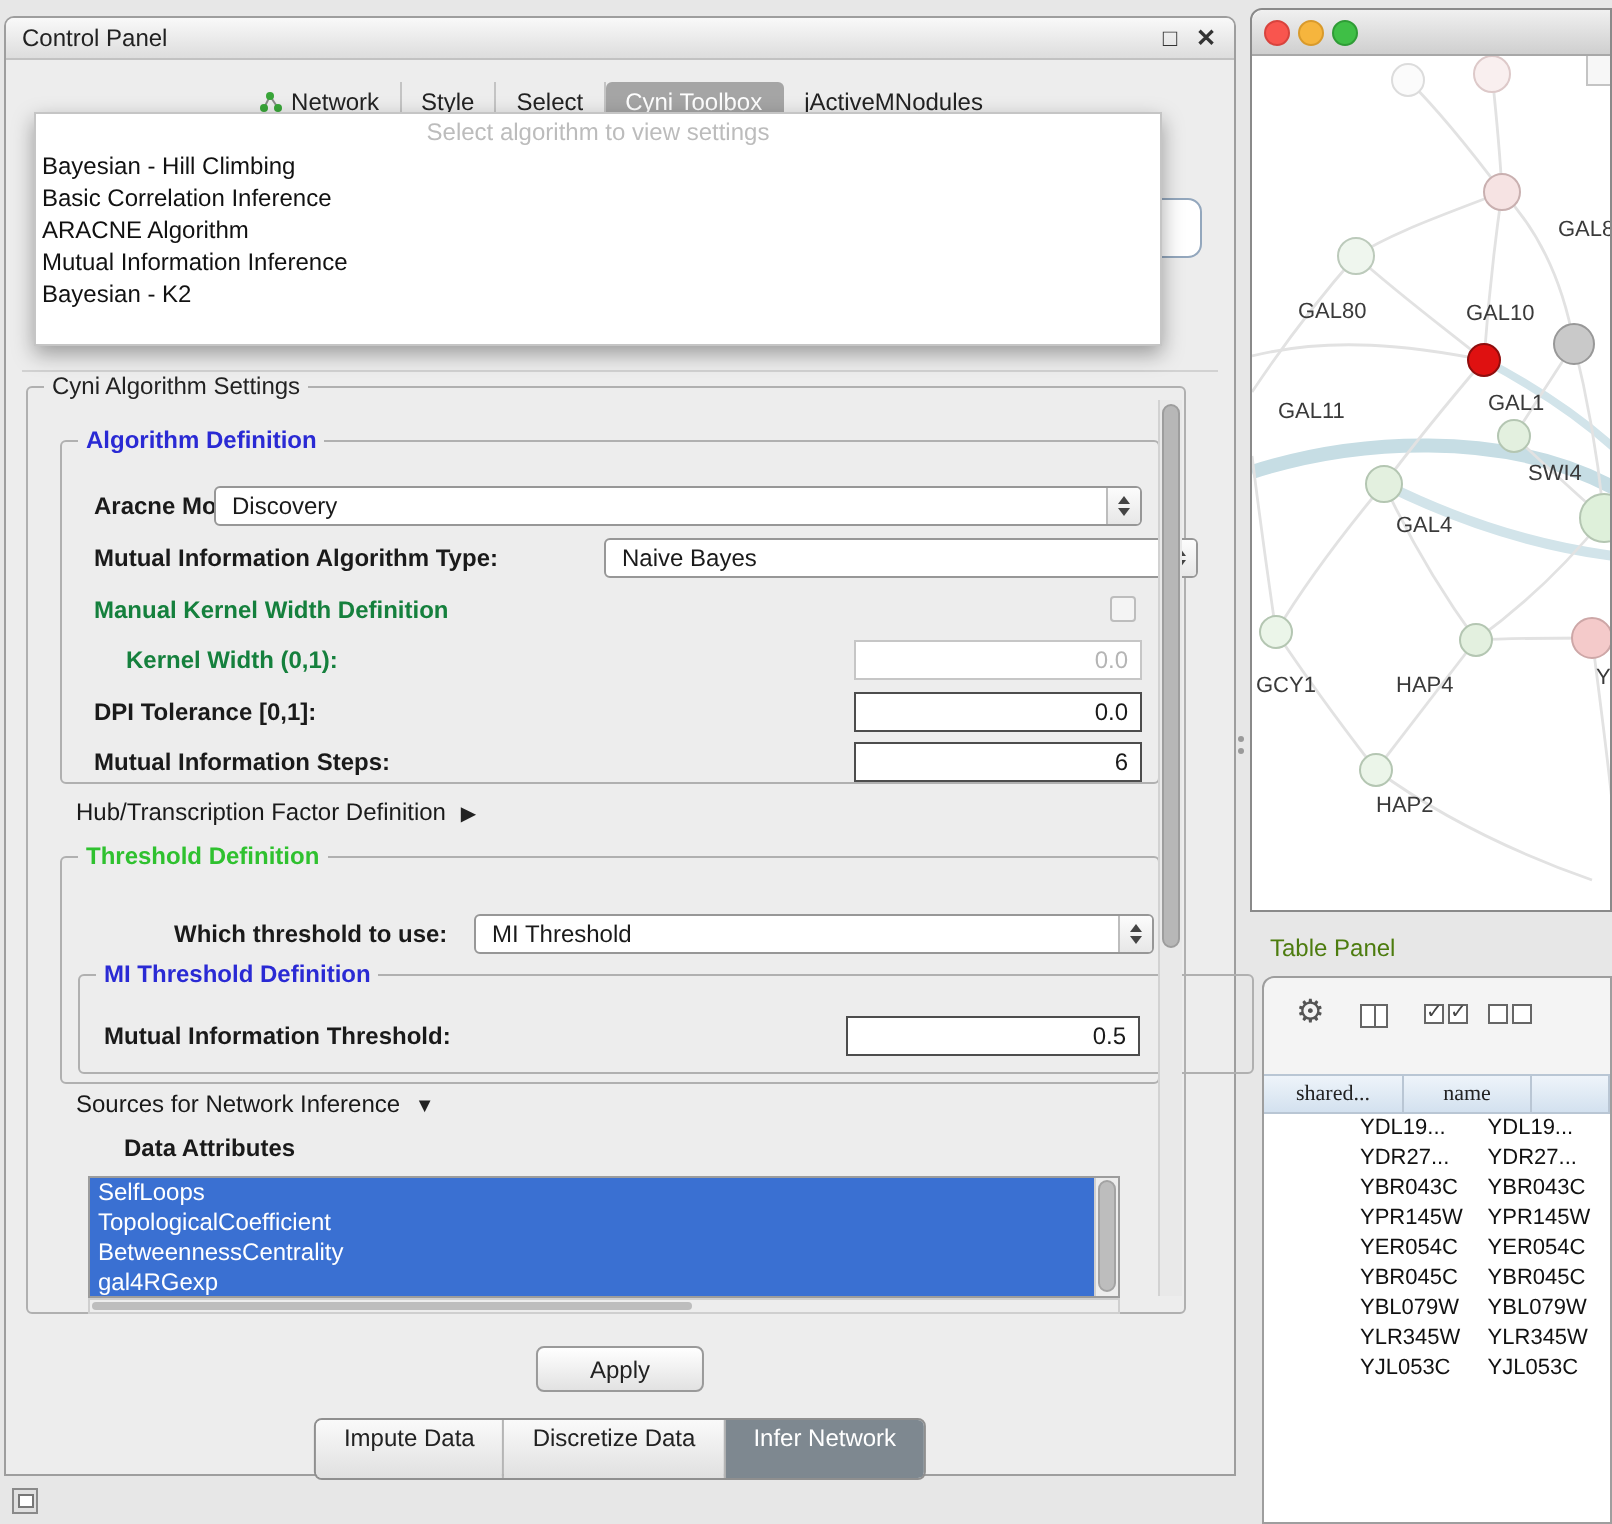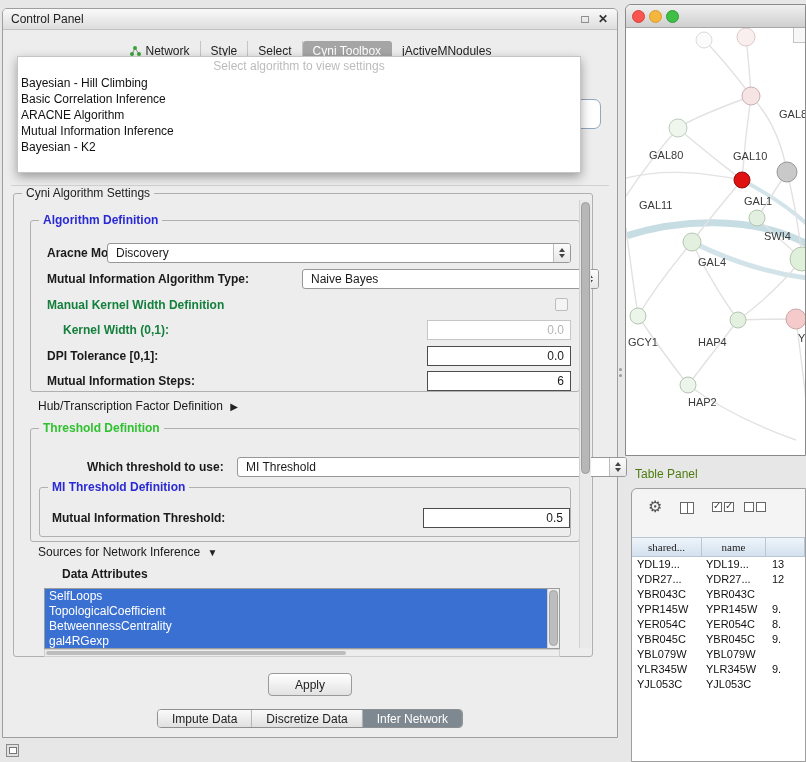--- a/index.html
+++ b/index.html
@@ -43,21 +43,21 @@
 
   .group { position:absolute; border:1px solid #b0b0b0; border-radius:3px; }
   .legend { position:absolute; top:-8px; left:8px; background:#ededed; padding:0 4px; white-space:nowrap; }
   .legend.plain { color:#222; }
   .legend.blue  { color:#2a2ad4; font-weight:bold; }
   .legend.green { color:#2fc12f; font-weight:bold; }
 
   #outer-group { left:10px; top:184px; width:580px; height:464px; }
   #alg-group   { left:16px; top:26px;  width:550px; height:172px; }
   #thr-group   { left:16px; top:234px; width:550px; height:114px; }
-  #mi-group    { left:8px;  top:58px;  width:532px; height:50px; }
+  #mi-group    { left:8px;  top:58px;  width:588px; height:50px; }
 
   .lbl { position:absolute; line-height:20px; font-weight:bold; white-space:nowrap; }
   .lbl.gray { color:#15803d; }
 
   .combo { position:absolute; height:20px; background:#fff; border:1px solid #979797; border-radius:3px; }
   .combo .val { position:absolute; left:8px; top:0; line-height:18px; white-space:nowrap; }
   .combo .stepper { position:absolute; right:0; top:0; bottom:0; width:17px;
     border-left:1px solid #bdbdbd; background:linear-gradient(#fcfcfc,#e7e7e7);
     display:flex; flex-direction:column; align-items:center; justify-content:center; gap:2px;
     border-radius:0 2px 2px 0; }
@@ -93,21 +93,21 @@
   #main-vscroll { position:absolute; right:1px; top:6px; width:12px; height:448px;
     background:#e9e9e9; border-left:1px solid #d2d2d2; }
   #main-vthumb { position:absolute; left:1px; right:1px; top:2px; height:272px;
     background:#b7b7b7; border:1px solid #9d9d9d; border-radius:6px; }
 
   #apply-btn { position:absolute; top:664px; left:50%; transform:translateX(-50%);
     height:23px; padding:0 26px; font-size:12px; color:#222;
     background:linear-gradient(#ffffff,#e2e2e2); border:1px solid #9a9a9a; border-radius:4px; }
 
   .bottom-tabs { position:absolute; top:700px; left:50%; transform:translateX(-50%);
-    display:flex; height:19px; border:1px solid #8f8f8f; border-radius:4px; overflow:hidden; }
+    display:flex; height:31px; border:1px solid #8f8f8f; border-radius:4px; overflow:hidden; }
   .btab { padding:0 14px; line-height:19px; background:linear-gradient(#fafafa,#e0e0e0);
     border-left:1px solid #b5b5b5; color:#222; white-space:nowrap; }
   .btab:first-child { border-left:none; }
   .btab.selected { background:#7e8890; color:#fff; }
 
   
   #network-window { left:625px; top:4px; width:181px; height:452px; border-radius:6px 0 0 0;
     background:#fff; border:1px solid #8a8a8a; }
   #network-titlebar { position:absolute; left:0; right:0; top:0; height:23px;
     background:linear-gradient(#f0f0f0,#cfcfcf); border-bottom:1px solid #a8a8a8; border-radius:6px 0 0 0; }
@@ -133,21 +133,21 @@
   #checked-pair { left:80px; }
   #unchecked-pair { left:112px; }
 
   #table-header { position:absolute; left:0; right:0; top:48px; height:20px; display:flex;
     background:linear-gradient(#eef4fa,#d3e1ef); border-top:1px solid #b9c6d4; border-bottom:1px solid #b9c6d4;
     font-size:11px; color:#222;font-family:Liberation Serif, serif; }
   .hcell { border-right:1px solid #b9c6d4; line-height:18px; text-align:center; overflow:hidden; white-space:nowrap; }
   .hc1 { width:70px; } .hc2 { width:64px; } .hc3 { flex:1; }
 
   #table-rows { position:absolute; left:0; right:0; top:68px; bottom:0; background:#fff; overflow:hidden; }
-  .trow { display:flex; height:15px; line-height:15px; font-size:11px; color:#111; }
+  .trow { display:flex; height:15px; line-height:15px; font-size:11px; color:#111;padding-left:43px; }
   .tc { overflow:hidden; white-space:nowrap; }
   .tc1 { width:70px; padding-left:5px; } .tc2 { width:64px; padding-left:4px; } .tc3 { flex:1; padding-left:6px; }
 
   
   #splitter-dots { position:absolute; left:617px; top:368px; width:6px; height:16px;
     display:flex; flex-direction:column; gap:3px; align-items:center; }
   #splitter-dots .dot { width:3px; height:3px; background:#9a9a9a; border-radius:50%; }
   #panel-restore { position:absolute; left:6px; top:744px; width:13px; height:13px;
     background:#e0e0e0; border:1px solid #8a8a8a; }
   #panel-restore::after { content:""; position:absolute; left:2px; top:2px; width:6px; height:5px;
@@ -244,21 +244,21 @@
 
       <span class="disclosure" style="left:24px; top:204px;">
         <span>Hub/Transcription Factor Definition</span>
         <span class="disc-icon">▶</span>
       </span>
 
       <div class="group" id="thr-group">
         <span class="legend green">Threshold Definition</span>
 
         <span class="lbl" style="left:56px; top:28px;">Which threshold to use:</span>
-        <div class="combo" style="left:206px; top:28px; width:390px;">
+        <div class="combo" style="left:206px; top:28px; width:340px;">
           <span class="val">MI Threshold</span>
           <span class="stepper">
               <span class="tri-up"></span>
               <span class="tri-down"></span>
             </span>
         </div>
 
         <div class="group" id="mi-group">
           <span class="legend blue">MI Threshold Definition</span>
           <span class="lbl" style="left:12px; top:20px;">Mutual Information Threshold:</span>

